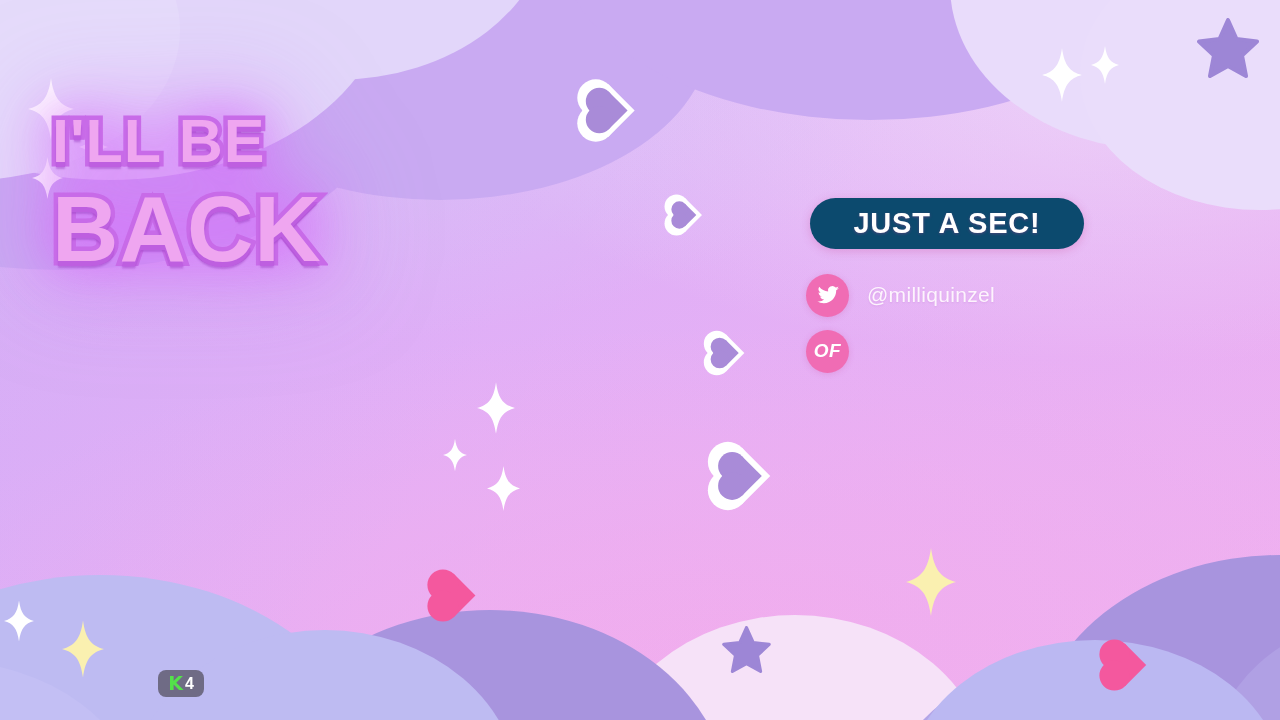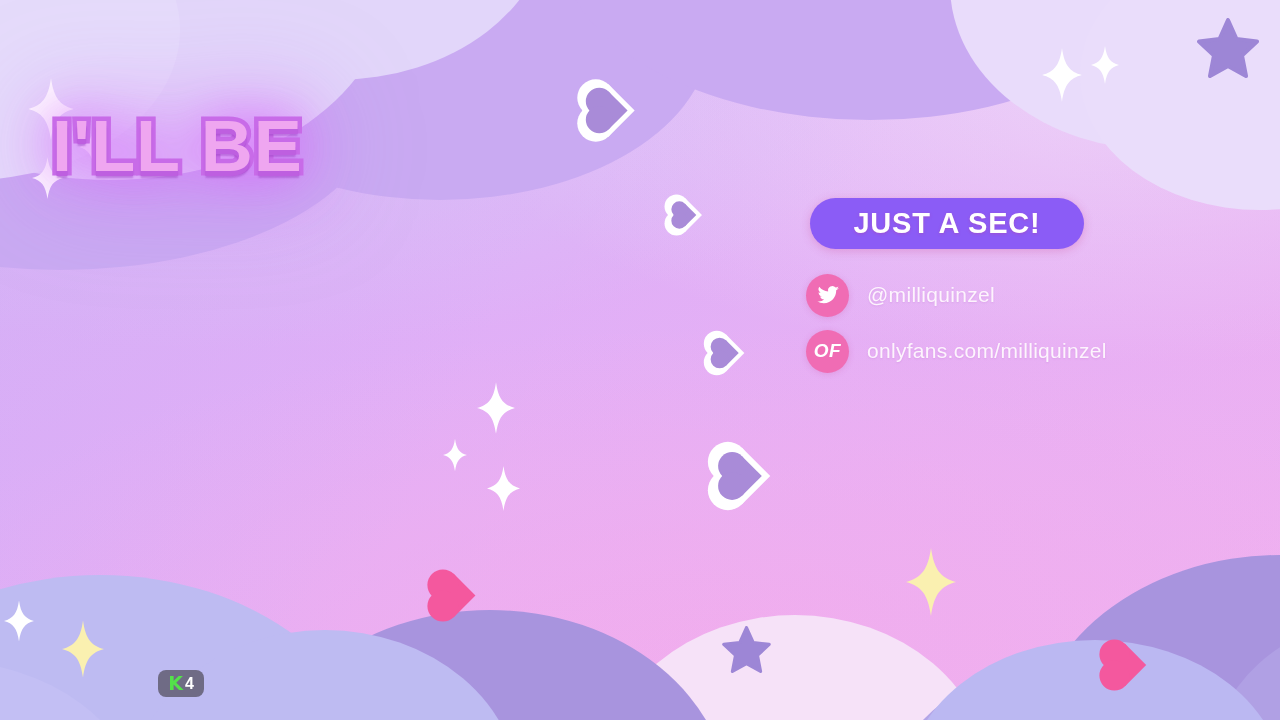--- a/index.html
+++ b/index.html
@@ -112,31 +112,31 @@
     letter-spacing:1px;
     line-height:.97;
     white-space:nowrap;
     -webkit-text-stroke: 9px #C86BE8;
     paint-order: stroke fill;
     text-shadow:
        0 5px 0 #BE5FE0,
        0 7px 2px rgba(150,60,190,.45);
     position:relative;
   }
-  .hl-1 { font-size:72px; }
+  .hl-1 { font-size:61px; }
   .hl-2 { font-size:92px; margin-top:14px; }
   .hl-3 { font-size:92px; margin-top:14px; }
 
   
   #sec-pill {
     position:absolute;
     left:810px; top:198px;
     width:274px; height:51px;
     border-radius:26px;
-    background:#8b5cf6;
+    background:#0c4a6e;
     box-shadow: 0 2px 10px rgba(200,70,150,.30);
     display:flex; align-items:center; justify-content:center;
     z-index:30;
   }
   #sec-pill .txt {
     color:#FFFFFF;
     font-size:29px;
     font-weight:bold;
     letter-spacing:.8px;
     text-shadow: 0 1px 3px rgba(190,60,140,.35);
@@ -359,20 +359,21 @@
       </svg>
   </div>
   <div class="star" style="left:722px; top:626px; width:49px; height:47px;">
     <svg viewBox="0 0 62 60">
         <path d="M31 2 L39.5 21 L60 23.5 L45 37.5 L49 58 L31 48 L13 58 L17 37.5 L2 23.5 L22.5 21 Z" fill="#9D86D6" stroke="#9D86D6" stroke-width="4" stroke-linejoin="round"></path>
       </svg>
   </div>
 
   <div id="headline">
     <div class="hl-line hl-1">I'LL BE</div>
+    <div class="hl-line hl-3">BACK</div>
   </div>
 
   <div id="sec-pill">
     <span class="txt">JUST A SEC!</span>
   </div>
 
   <div id="socials">
 
     <div class="social-row">
       <span class="social-badge">
@@ -381,21 +382,20 @@
         </svg>
       </span>
       <span class="social-handle">@milliquinzel</span>
     </div>
 
 
     <div class="social-row">
       <span class="social-badge">
         <span class="of-text">OF</span>
       </span>
-      <span class="social-handle">onlyfans.com/milliquinzel</span>
     </div>
 
   </div>
 
   <div id="k-badge">
     <span class="k-glyph">K</span>
     <span class="k-num">4</span>
   </div>
 
 </div>

